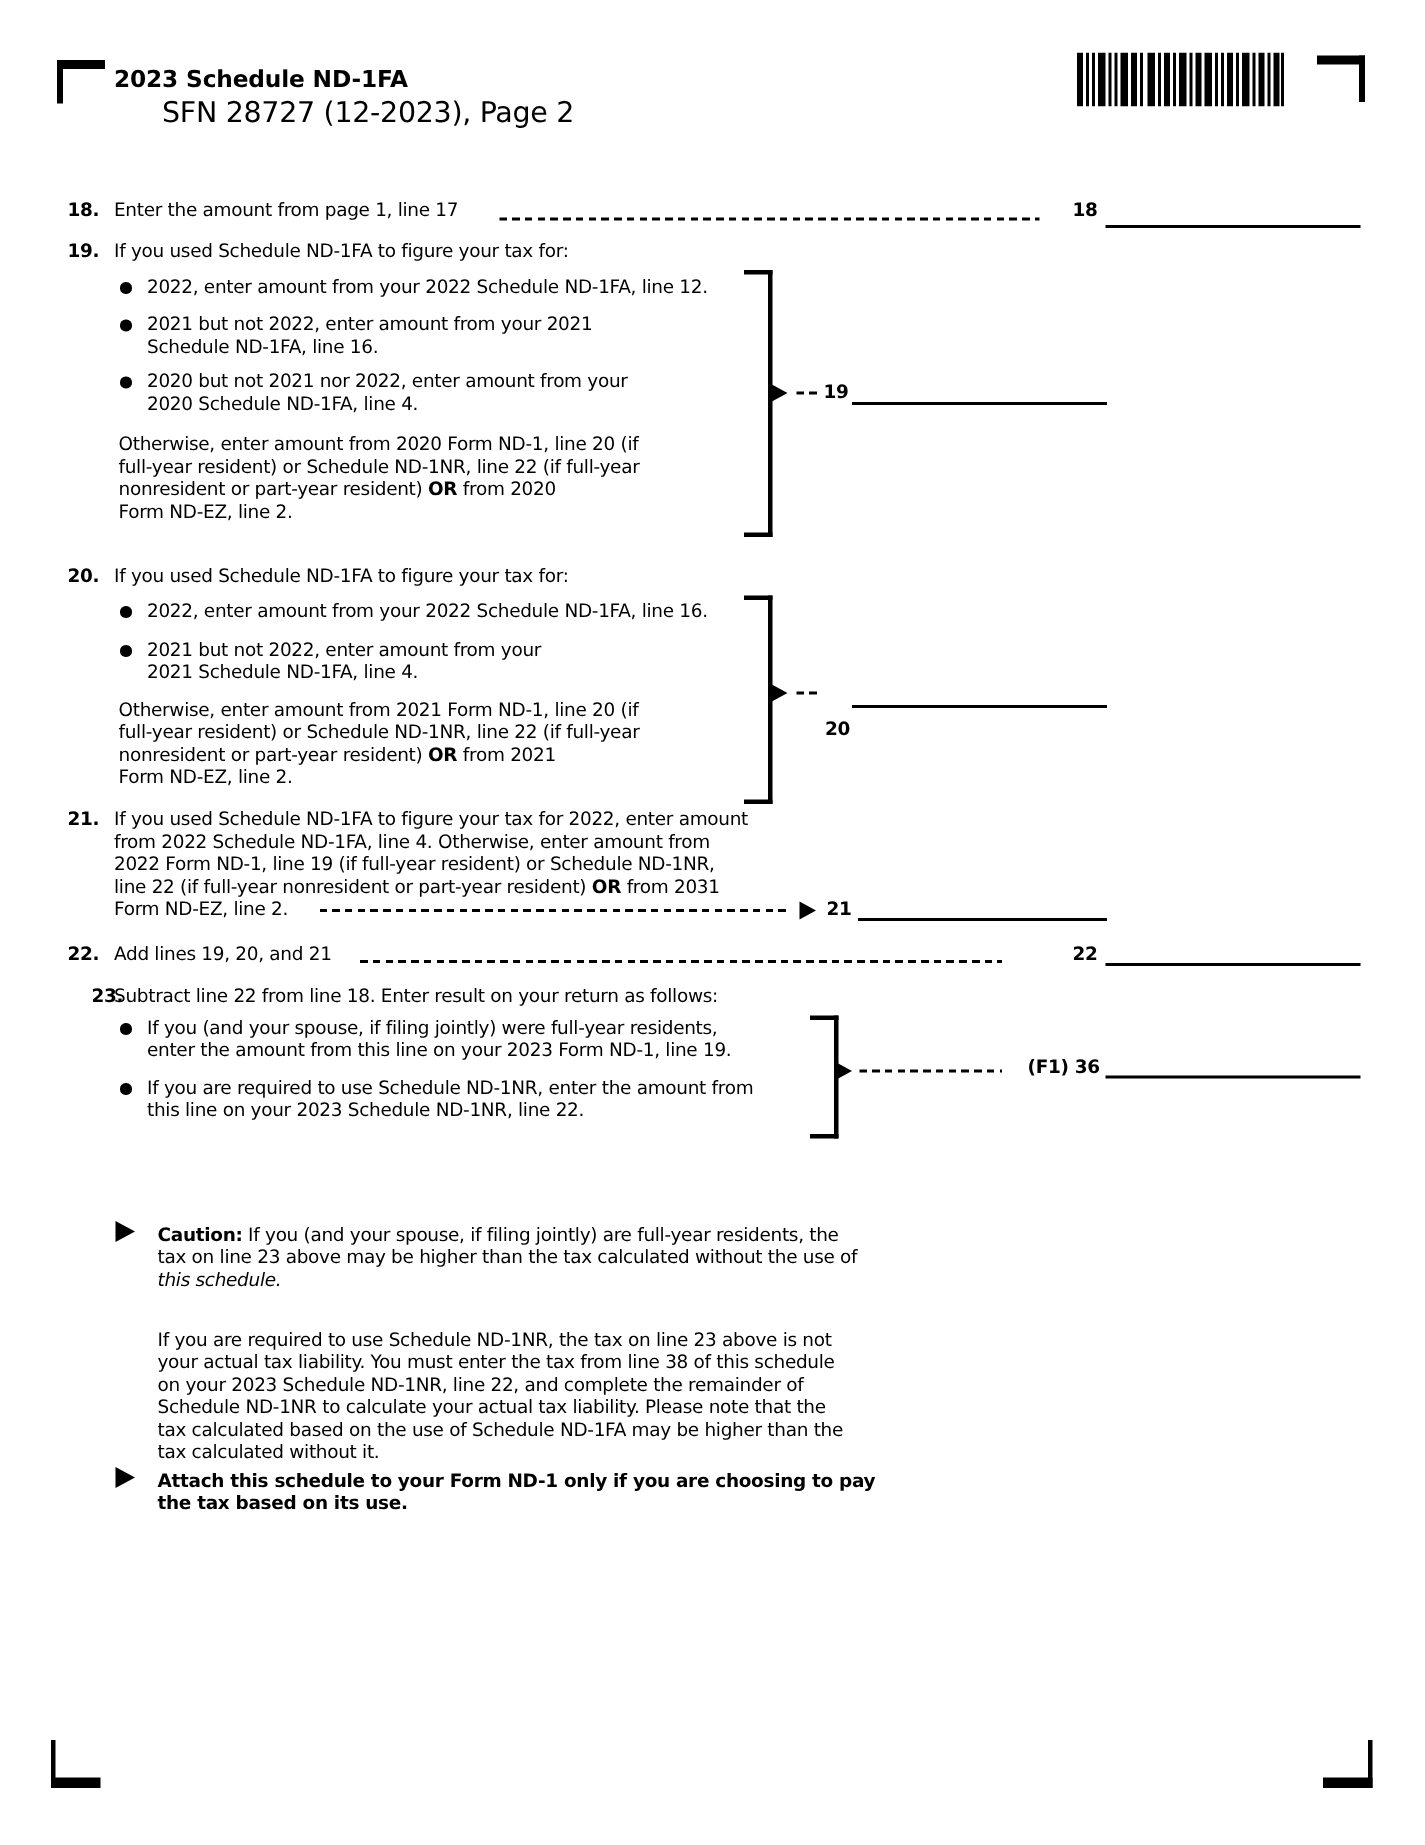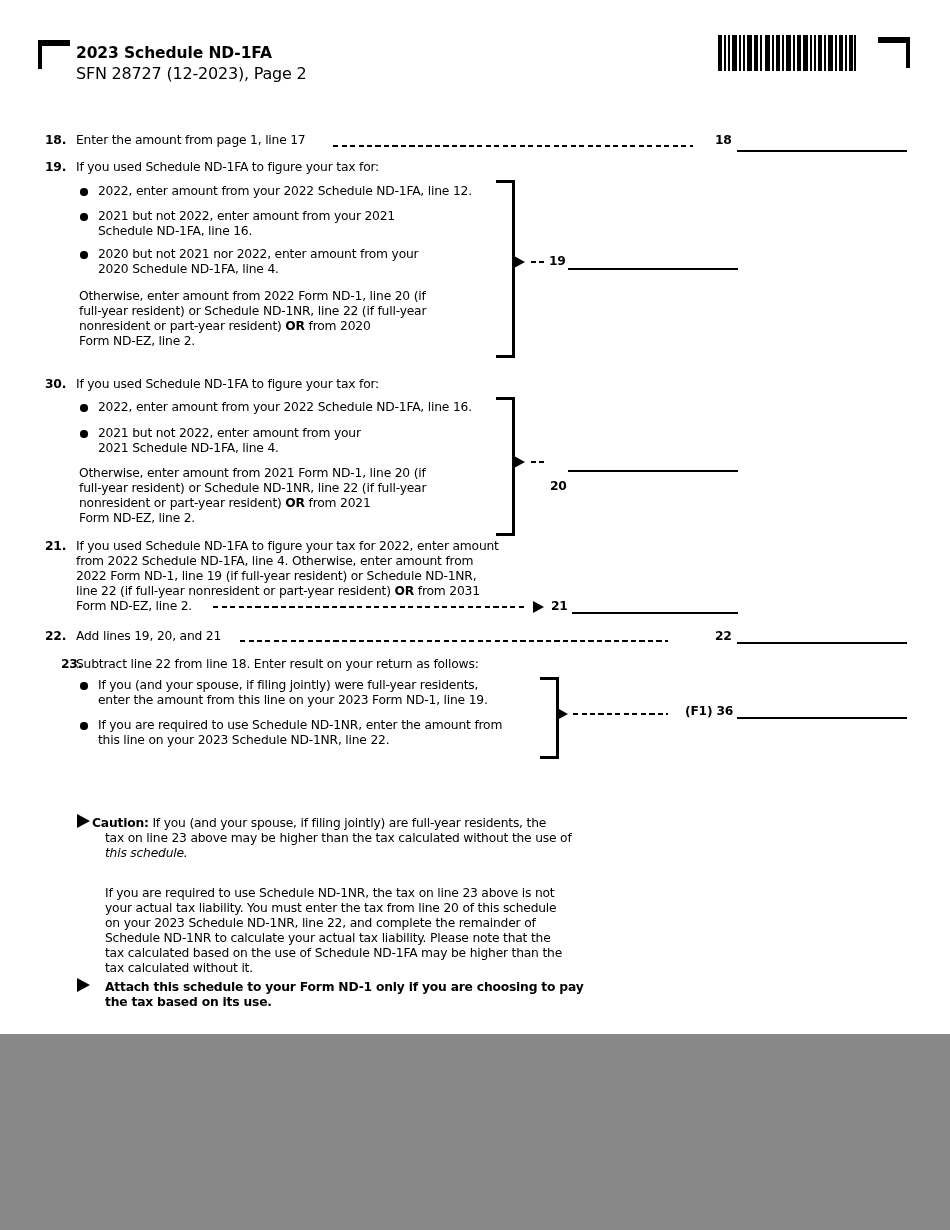--- a/index.html
+++ b/index.html
@@ -1,34 +1,34 @@
 <!DOCTYPE html>
 <html><head>
 <meta charset="utf-8">
 <style>
   html,body{margin:0;padding:0;background:#888;}
-  .page{position:relative;width:950px;height:1034px;background:#ffffff;margin:0 auto;
+  .page{position:relative;width:950px;height:1230px;background:#ffffff;margin:0 auto;
         font-family:"DejaVu Sans",sans-serif;font-size:12.3px;letter-spacing:-0.2px;color:#000;overflow:hidden;}
   .t{position:absolute;white-space:nowrap;line-height:15px;}
   .b{font-weight:bold;}
   .num{position:absolute;white-space:nowrap;line-height:15px;font-weight:bold;}
   .fl{position:absolute;white-space:nowrap;line-height:15px;font-weight:bold;}
   .ans{position:absolute;height:2px;background:#000;}
   .lead{position:absolute;height:2px;background:repeating-linear-gradient(90deg,#000 0 5px,transparent 5px 8.5px);}
   .bullet{position:absolute;width:7.5px;height:7.5px;border-radius:50%;background:#000;}
   .bracket{position:absolute;border-top:3px solid #000;border-right:3px solid #000;border-bottom:3px solid #000;}
   .arr{position:absolute;width:0;height:0;border-left:11px solid #000;border-top:6px solid transparent;border-bottom:6px solid transparent;}
   .arr-lg{position:absolute;width:0;height:0;border-left:13px solid #000;border-top:7.5px solid transparent;border-bottom:7.5px solid transparent;}
   .corner{position:absolute;}
   .c-tl{border-top:6px solid #000;border-left:4px solid #000;width:28px;height:23px;}
   .c-tr{border-top:6px solid #000;border-right:4px solid #000;width:28px;height:25px;}
   .c-bl{border-bottom:7px solid #000;border-left:3px solid #000;width:30px;height:25px;}
   .c-br{border-bottom:7px solid #000;border-right:3px solid #000;width:30px;height:25px;}
   .title{position:absolute;white-space:nowrap;font-size:15.5px;font-weight:bold;letter-spacing:-0.1px;}
-  .subtitle{position:absolute;white-space:nowrap;font-size:16px;}
+  .subtitle{position:absolute;white-space:nowrap;font-size:19px;margin-left:32px;}
 </style>
 </head>
 <body>
 
 <div class="page">
 
   <div class="corner c-tl" style="left:38px;top:40px;"></div>
   <div class="corner c-tr" style="left:878px;top:37px;"></div>
   <div class="corner c-bl" style="left:34px;top:1160px;"></div>
   <div class="corner c-br" style="left:882px;top:1160px;"></div>
@@ -77,33 +77,33 @@
     <div class="num" style="left:45px;top:160px;">19.</div>
     <div class="t" style="left:76px;top:160px;">If you used Schedule ND-1FA to figure your tax for:</div>
     <div class="bullet" style="left:80px;top:188px;"></div>
     <div class="t" style="left:98px;top:184px;">2022, enter amount from your 2022 Schedule ND-1FA, line 12.</div>
     <div class="bullet" style="left:80px;top:213px;"></div>
     <div class="t" style="left:98px;top:209px;">2021 but not 2022, enter amount from your 2021</div>
     <div class="t" style="left:98px;top:224px;">Schedule ND-1FA, line 16.</div>
     <div class="bullet" style="left:80px;top:251px;"></div>
     <div class="t" style="left:98px;top:247px;">2020 but not 2021 nor 2022, enter amount from your</div>
     <div class="t" style="left:98px;top:262px;">2020 Schedule ND-1FA, line 4.</div>
-    <div class="t" style="left:79px;top:289px;">Otherwise, enter amount from 2022 Form ND-1, line 20 (if</div>
+    <div class="t" style="left:79px;top:289px;">Otherwise, enter amount from 2020 Form ND-1, line 20 (if</div>
     <div class="t" style="left:79px;top:304px;">full-year resident) or Schedule ND-1NR, line 22 (if full-year</div>
     <div class="t" style="left:79px;top:319px;"><span>nonresident or part-year resident) </span><span class="b">OR</span><span> from 2020</span></div>
     <div class="t" style="left:79px;top:334px;">Form ND-EZ, line 2.</div>
     <div class="bracket" style="left:496px;top:180px;width:16px;height:172px;"></div>
     <div class="arr" style="left:514px;top:256px;"></div>
     <div class="lead" style="left:531px;top:261px;width:15px;"></div>
     <div class="fl" style="left:549px;top:254px;">19</div>
     <div class="ans" style="left:568px;top:268px;width:170px;"></div>
   </div>
 
   <div>
-    <div class="num" style="left:45px;top:377px;">30.</div>
+    <div class="num" style="left:45px;top:377px;">20.</div>
     <div class="t" style="left:76px;top:377px;">If you used Schedule ND-1FA to figure your tax for:</div>
     <div class="bullet" style="left:80px;top:404px;"></div>
     <div class="t" style="left:98px;top:400px;">2022, enter amount from your 2022 Schedule ND-1FA, line 16.</div>
     <div class="bullet" style="left:80px;top:430px;"></div>
     <div class="t" style="left:98px;top:426px;">2021 but not 2022, enter amount from your</div>
     <div class="t" style="left:98px;top:441px;">2021 Schedule ND-1FA, line 4.</div>
     <div class="t" style="left:79px;top:466px;">Otherwise, enter amount from 2021 Form ND-1, line 20 (if</div>
     <div class="t" style="left:79px;top:481px;">full-year resident) or Schedule ND-1NR, line 22 (if full-year</div>
     <div class="t" style="left:79px;top:496px;"><span>nonresident or part-year resident) </span><span class="b">OR</span><span> from 2021</span></div>
     <div class="t" style="left:79px;top:511px;">Form ND-EZ, line 2.</div>
@@ -146,25 +146,25 @@
     <div class="t" style="left:98px;top:733px;">this line on your 2023 Schedule ND-1NR, line 22.</div>
     <div class="bracket" style="left:540px;top:677px;width:16px;height:76px;"></div>
     <div class="arr" style="left:557px;top:708px;"></div>
     <div class="lead" style="left:573px;top:713px;width:95px;"></div>
     <div class="fl" style="left:685px;top:704px;">(F1) 36</div>
     <div class="ans" style="left:737px;top:717px;width:170px;"></div>
   </div>
 
   <div>
     <div class="arr-lg" style="left:77px;top:814px;"></div>
-    <div class="t" style="left:92px;top:816px;"><span class="b">Caution:</span><span> If you (and your spouse, if filing jointly) are full-year residents, the</span></div>
+    <div class="t" style="left:105px;top:816px;"><span class="b">Caution:</span><span> If you (and your spouse, if filing jointly) are full-year residents, the</span></div>
     <div class="t" style="left:105px;top:831px;">tax on line 23 above may be higher than the tax calculated without the use of</div>
     <div class="t" style="left:105px;top:846px;font-style:italic;">this schedule.</div>
     <div class="t" style="left:105px;top:886px;">If you are required to use Schedule ND-1NR, the tax on line 23 above is not</div>
-    <div class="t" style="left:105px;top:901px;">your actual tax liability. You must enter the tax from line 20 of this schedule</div>
+    <div class="t" style="left:105px;top:901px;">your actual tax liability. You must enter the tax from line 38 of this schedule</div>
     <div class="t" style="left:105px;top:916px;">on your 2023 Schedule ND-1NR, line 22, and complete the remainder of</div>
     <div class="t" style="left:105px;top:931px;">Schedule ND-1NR to calculate your actual tax liability. Please note that the</div>
     <div class="t" style="left:105px;top:946px;">tax calculated based on the use of Schedule ND-1FA may be higher than the</div>
     <div class="t" style="left:105px;top:961px;">tax calculated without it.</div>
   </div>
 
   <div>
     <div class="arr-lg" style="left:77px;top:978px;"></div>
     <div class="t b" style="left:105px;top:980px;">Attach this schedule to your Form ND-1 only if you are choosing to pay</div>
     <div class="t b" style="left:105px;top:995px;">the tax based on its use.</div>

